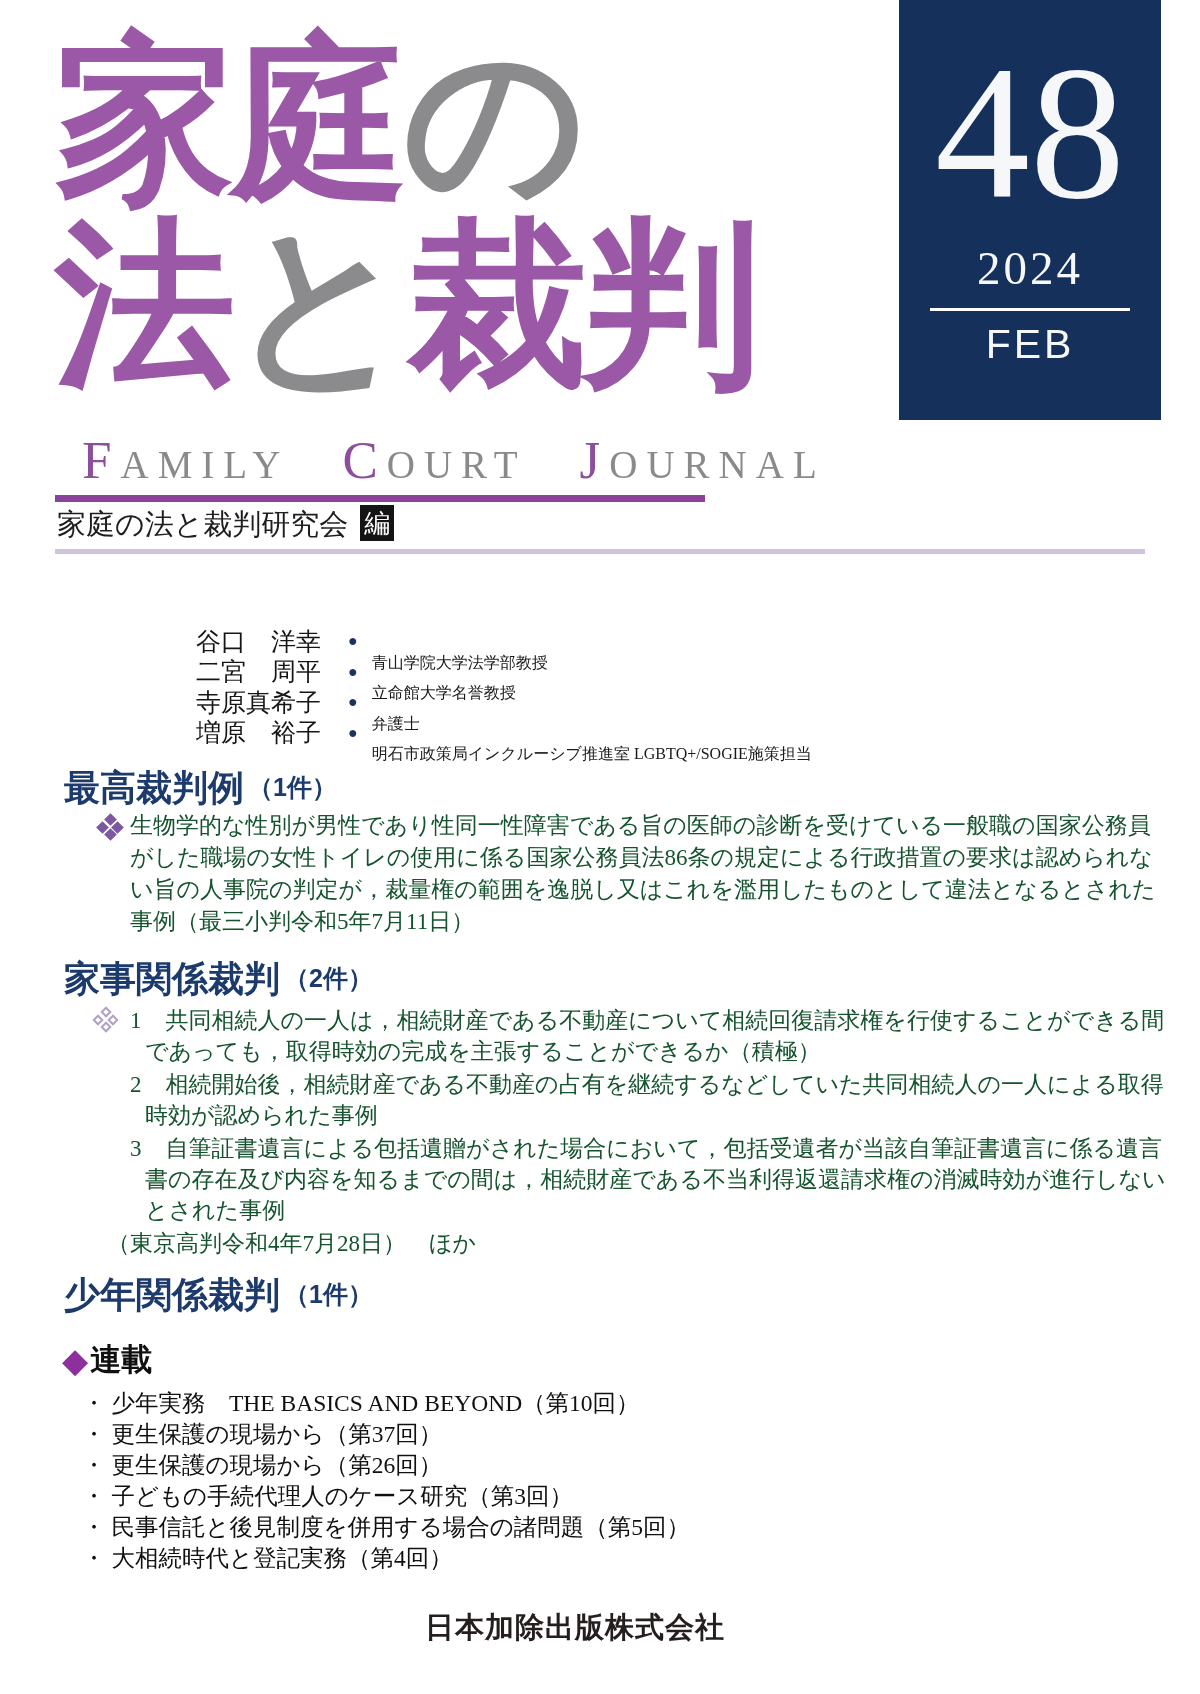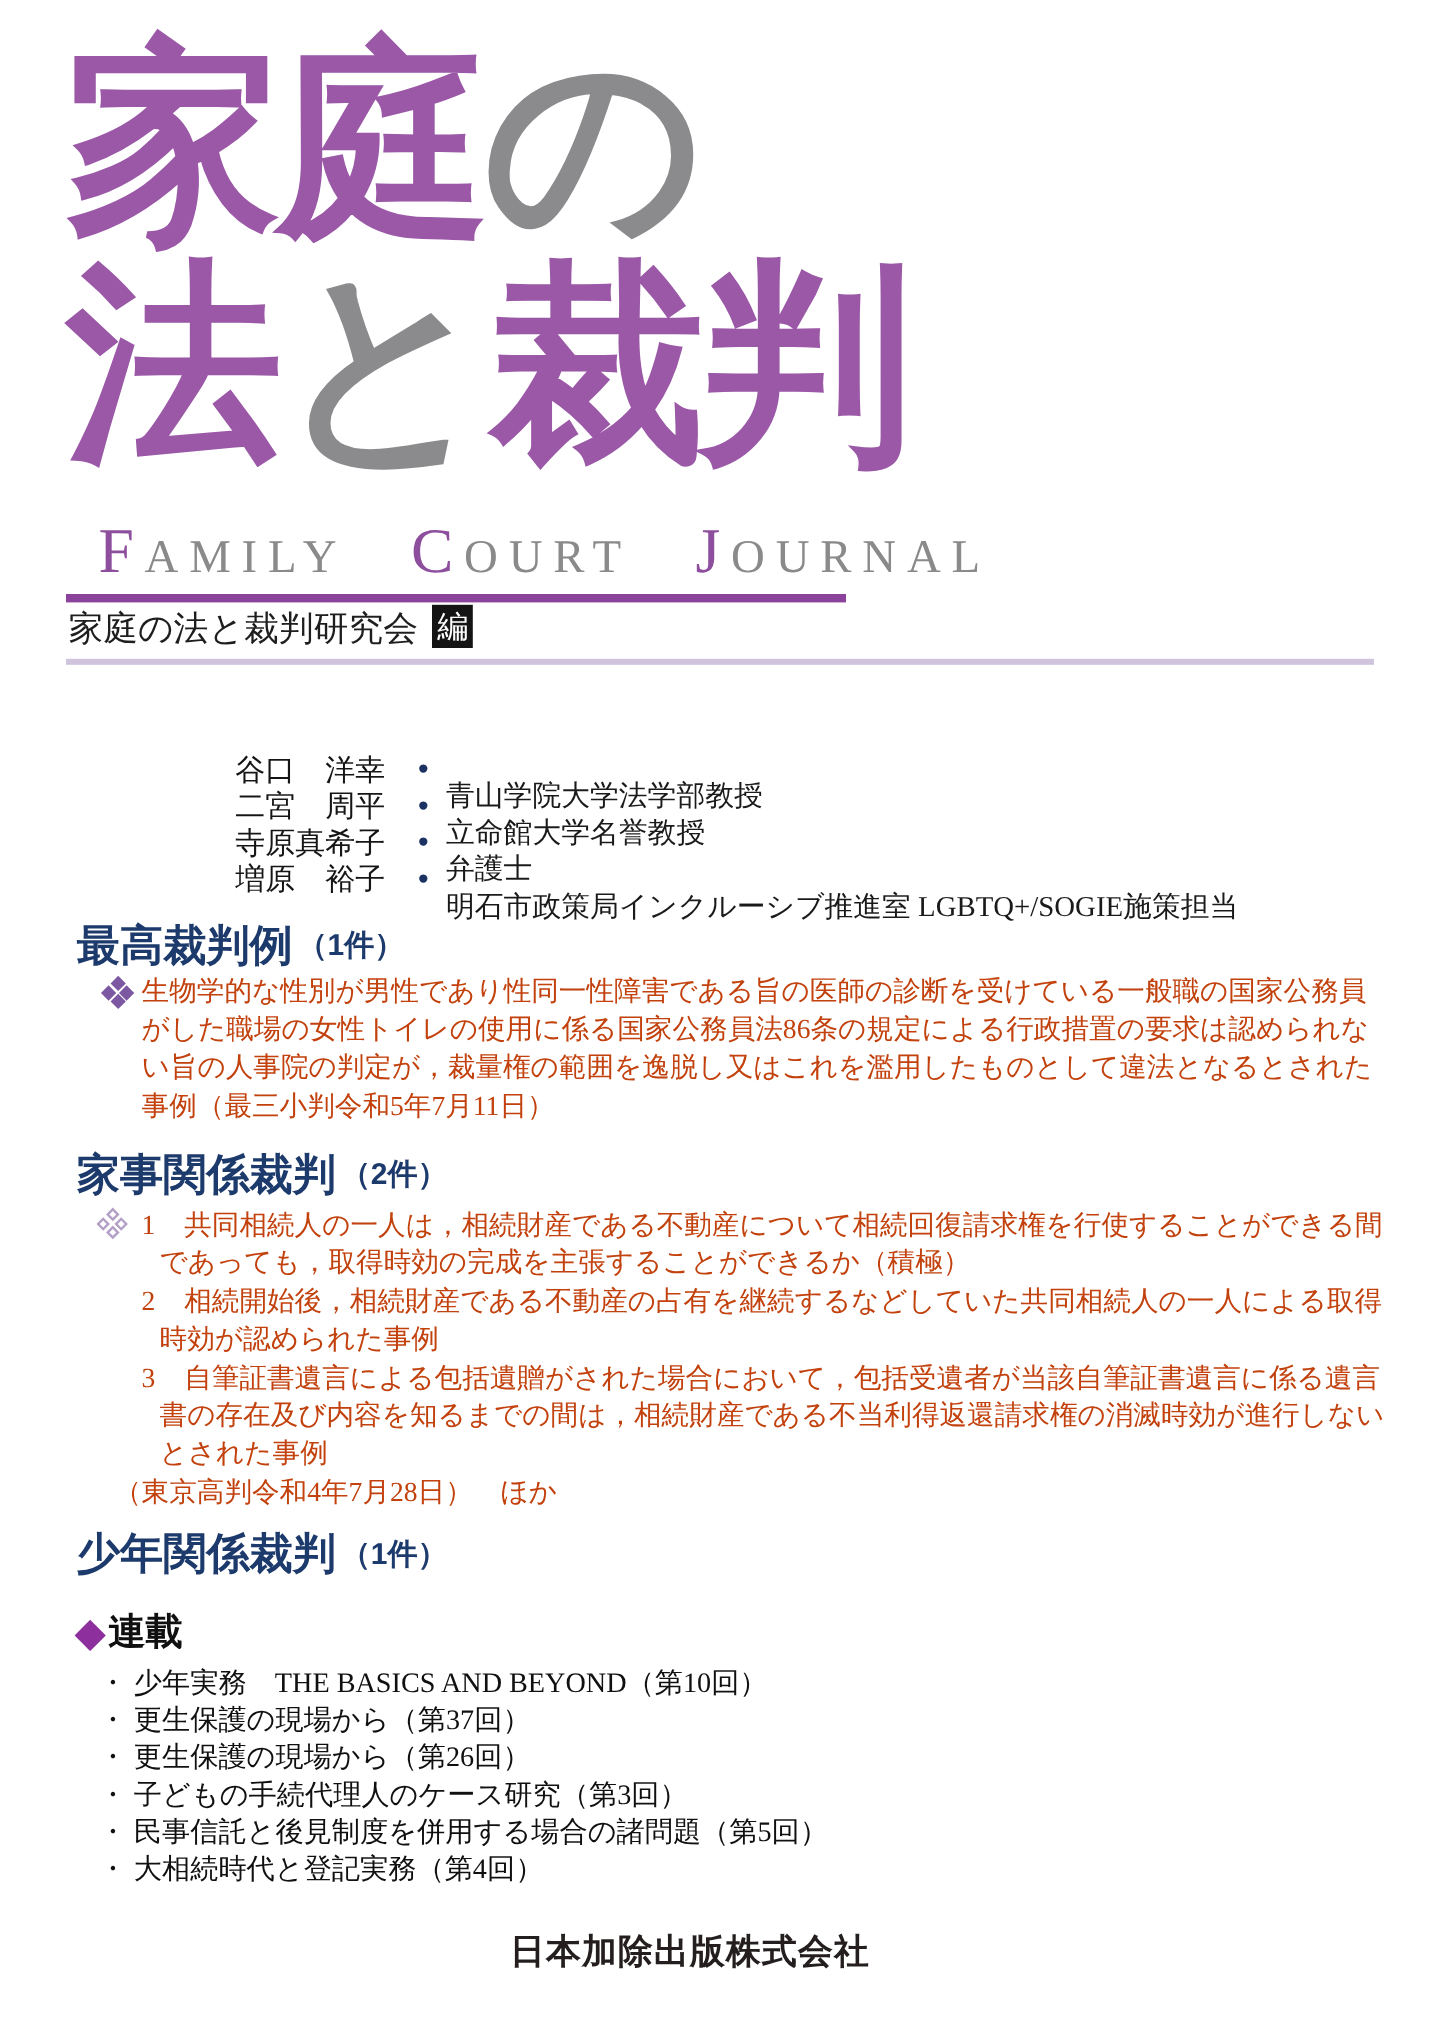--- a/index.html
+++ b/index.html
@@ -37,32 +37,32 @@
   .editor-line{ position:absolute; left:57px; top:504px; font-size:29px; line-height:40px; color:#1e1e1e; font-weight:500; white-space:nowrap; }
   .editor-badge{ display:inline-block; background:#141414; color:#ffffff; font-size:26px; line-height:30px; padding:3px 4px; margin-left:12px; vertical-align:2px; }
   .rule-lavender{ position:absolute; left:55px; top:549px; width:1090px; height:5px; background:#cfc3dd; }
 
   
   .feature-heading{ position:absolute; left:64px; top:577px; font-size:31px; line-height:40px; font-weight:800; color:#0d0d0d; white-space:nowrap; }
   .authors{ position:absolute; left:196px; top:626px; }
   .author-row{ display:flex; align-items:center; height:30px; margin-bottom:0.5px; }
   .author-name{ width:142px; font-family:"Liberation Serif","DejaVu Serif",serif; font-size:25px; color:#151515; white-space:nowrap; }
   .author-dot{ font-size:16px; color:#1b3263; margin:0 14px 0 10px; line-height:30px; }
-  .author-affil{ font-family:"Liberation Serif","DejaVu Serif",serif; font-size:24px; color:#1a1a1a; white-space:nowrap;margin-top:44px; }
+  .author-affil{ font-family:"Liberation Serif","DejaVu Serif",serif; font-size:16px; color:#1a1a1a; white-space:nowrap;margin-top:44px; }
 
   
   .section-header{ position:absolute; left:64px; white-space:nowrap; color:#1c3a6b; }
   .section-title{ font-size:36px; line-height:46px; font-weight:800; }
   .section-count{ font-size:25px; font-weight:700; vertical-align:4px; margin-left:4px; }
   .hdr-supreme{ top:765px; }
   .hdr-family{ top:956px; }
   .hdr-juvenile{ top:1272px; }
 
   
-  .serif-body{ font-family:"Liberation Serif","DejaVu Serif",serif; color:#c2410c; }
+  .serif-body{ font-family:"Liberation Serif","DejaVu Serif",serif; color:#14532d;margin-left:12px; }
   .supreme-body{ position:absolute; left:0; top:810px; width:1153px; padding-left:118px;
     font-size:23px; line-height:32px; }
   .family-body{ position:absolute; left:0; top:1005px; width:1160px; font-size:23px; line-height:31px; }
   .case-item{ position:relative; padding-left:133px; text-indent:-15px; margin-bottom:2px; }
   .case-num{ margin-right:24px; }
   .case-footnote{ padding-left:95px; margin-top:2px; }
 
   
   .cluster{ position:absolute; width:24px; height:24px; }
   .cluster i{ position:absolute; display:block; transform:rotate(45deg); }
@@ -87,20 +87,26 @@
   .serial-bullet{ margin-right:6px; }
 
   .publisher{ position:absolute; left:-25px; top:1610px; width:100%; text-align:center;
     font-size:29px; line-height:34px; font-weight:600; letter-spacing:1px; color:#241f1e; white-space:nowrap; }
 </style>
 </head>
 <body>
 
 <div class="page">
 
+  <div class="issue-badge">
+    <div class="issue-number">48</div>
+    <div class="issue-year">2024</div>
+    <div class="issue-divider"></div>
+    <div class="issue-month">FEB</div>
+  </div>
 
   <div class="title-line title-line1"><span class="t-purple">家庭</span><span class="t-gray">の</span></div>
   <div class="title-line title-line2"><span class="t-purple">法</span><span class="t-gray">と</span><span class="t-purple">裁判</span></div>
 
   <div class="subtitle-en">
     <span class="en-word"><span class="en-initial">F</span><span class="en-rest">AMILY</span></span>
     <span class="en-word"><span class="en-initial">C</span><span class="en-rest">OURT</span></span>
     <span class="en-word"><span class="en-initial">J</span><span class="en-rest">OURNAL</span></span>
   </div>
 

